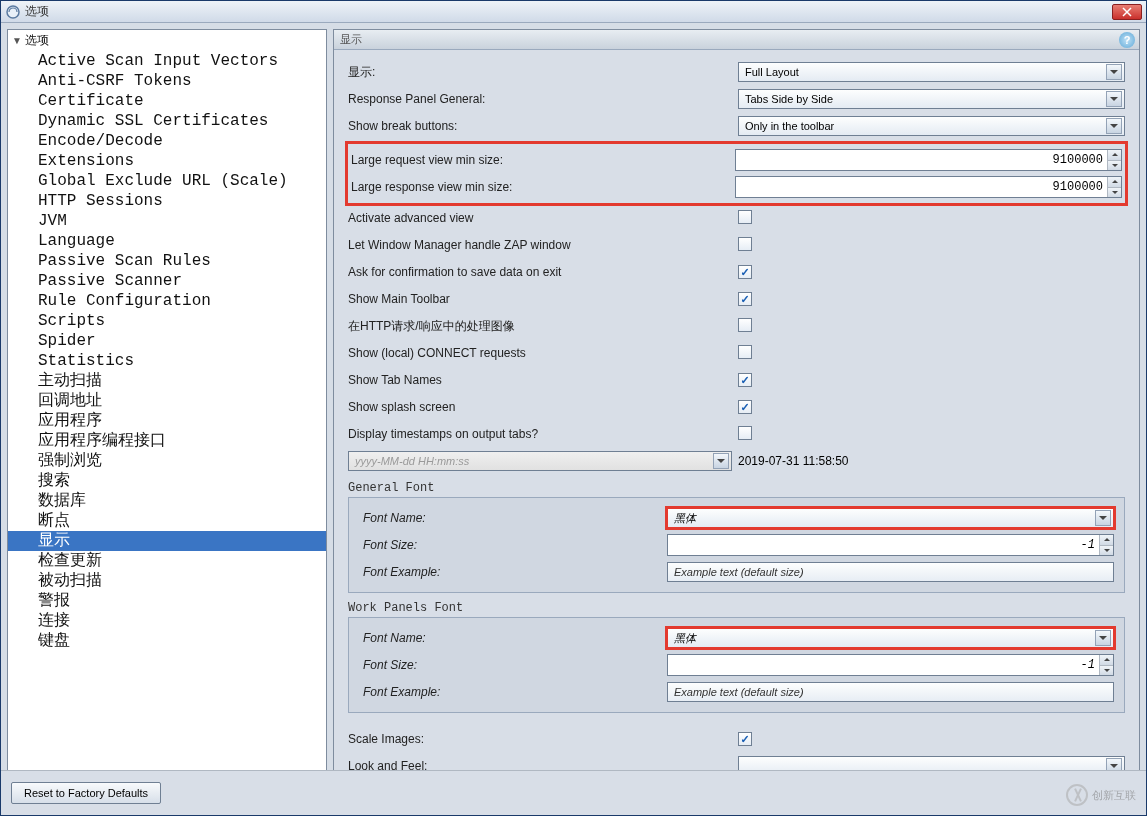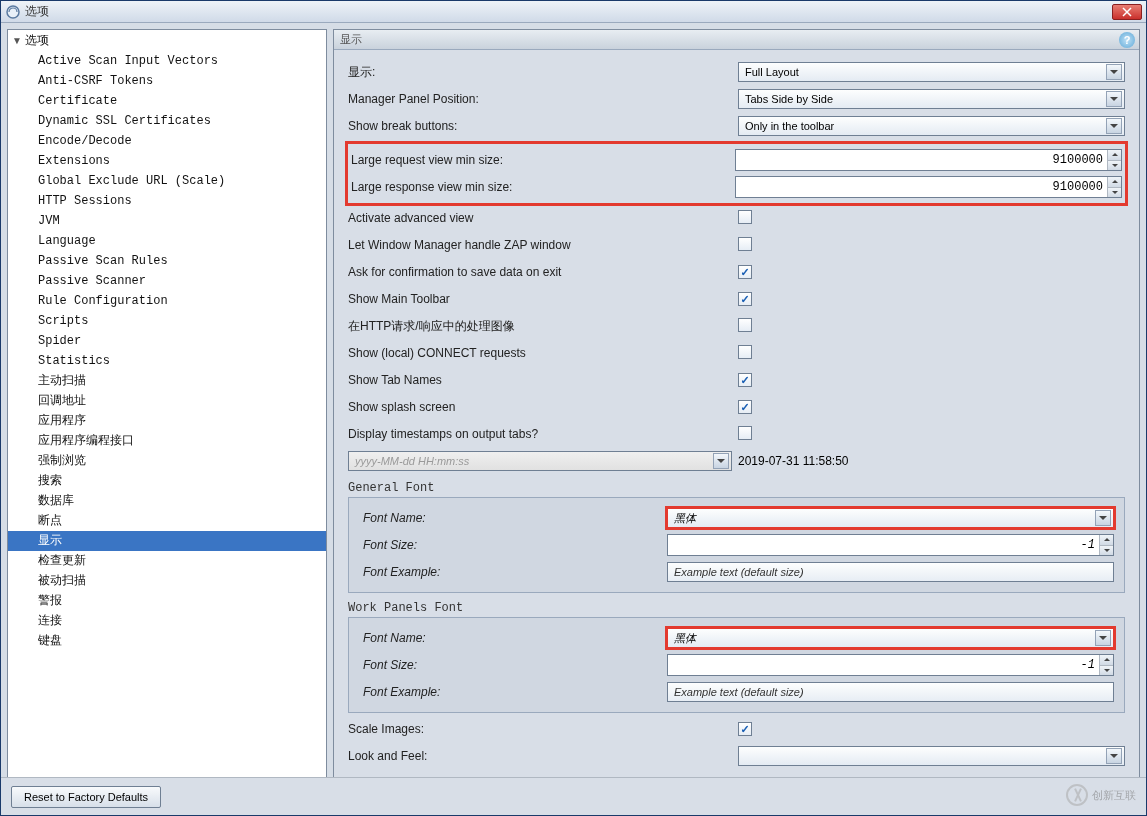--- a/index.html
+++ b/index.html
@@ -10,21 +10,21 @@
 .titlebar .title { flex: 1; color: #333; font-size: 12px; }
 .close-btn { width: 30px; height: 16px; background: linear-gradient(#e97e73,#c9302c); border: 1px solid #8a1f1f; border-radius: 2px; color: #fff; display: flex; align-items: center; justify-content: center; cursor: pointer; }
 .close-btn svg { width: 10px; height: 10px; }
 
 .content-area { position: absolute; top: 22px; left: 0; right: 0; bottom: 0; padding: 6px; display: flex; gap: 6px; }
 
 .tree-panel { width: 320px; background: #fff; border: 1px solid #7e8c9e; position: relative; overflow: auto; }
 .tree-root { padding: 2px 4px; }
 .tree-toggle { display: inline-block; width: 10px; text-align: center; color: #555; cursor: pointer; font-size: 10px; user-select: none; }
 .tree-root-label { font-size: 12px; color: #111; }
-.tree-item { padding: 2px 2px 2px 30px; font-family: "Courier New", monospace; font-size: 12px; color: #111; cursor: pointer; white-space: nowrap; line-height: 16px; }
+.tree-item { padding: 2px 2px 2px 30px; font-family: "Courier New", monospace; font-size: 16px; color: #111; cursor: pointer; white-space: nowrap; line-height: 16px; }
 .tree-item.selected { background: #3a75c4; color: #fff; }
 
 .right-panel { flex: 1; border: 1px solid #7e8c9e; background: #d8dee7; display: flex; flex-direction: column; position: relative; }
 .panel-header { height: 20px; background: linear-gradient(#e8edf2,#c9d2dc); border-bottom: 1px solid #9aa9bd; display: flex; align-items: center; padding: 0 6px; font-family: "Courier New", monospace; font-size: 13px; color: #555; }
 .help-icon { position: absolute; top: 2px; right: 4px; width: 16px; height: 16px; border-radius: 50%; background: radial-gradient(#bfe1f7,#5fa8d6); color: #fff; font-weight: bold; display: flex; align-items: center; justify-content: center; cursor: pointer; font-size: 11px; }
 
 .settings-body { flex: 1; padding: 10px 14px 10px 14px; overflow: auto; }
 .form-row { display: flex; align-items: center; min-height: 24px; margin-bottom: 3px; }
 .form-row .lbl { width: 390px; color: #222; font-size: 12px; }
 .form-row .ctrl { flex: 1; }
@@ -48,21 +48,21 @@
 
 .group-label { font-family: "Courier New", monospace; font-size: 12px; color: #333; margin-top: 8px; margin-bottom: 2px; }
 .group-box { border: 1px solid #9aa9bd; background: #d0d7e1; padding: 8px 10px; font-style: italic; }
 .group-box .form-row .lbl { width: 308px; padding-left: 4px; font-size: 12px; }
 
 .readonly-field { width: 100%; height: 20px; border: 1px solid #6f7f93; background: linear-gradient(#fdfefe,#e7edf4); display: flex; align-items: center; padding: 0 6px; font-family: "Courier New", monospace; font-size: 11px; color: #333; }
 
 .highlight-red { outline: 3px solid #e33a2f; outline-offset: -1px; }
 .red-box { border: 3px solid #e33a2f; padding: 4px 3px; }
 
-.footer-bar { position: absolute; bottom: 0; left: 0; right: 0; height: 38px; border-top: 1px solid #b0b8c2; background: #d8dee7; display: flex; align-items: center; padding: 17px 10px; }
+.footer-bar { position: absolute; bottom: 0; left: 0; right: 0; height: 45px; border-top: 1px solid #b0b8c2; background: #d8dee7; display: flex; align-items: center; padding: 17px 10px; }
 .btn { height: 22px; padding: 0 12px; border: 1px solid #6f7f93; background: linear-gradient(#f8fafc,#d7dfe9); cursor: pointer; font-family: "Courier New", monospace; font-size: 11px; display: flex; align-items: center; border-radius: 2px; }
 
 .watermark { position: absolute; bottom: 6px; right: 0; width: 90px; height: 28px; opacity: 0.55; display: flex; align-items: center; justify-content: center; font-size: 10px; color: #777; pointer-events: none; }
 .watermark .wm-logo { width: 22px; height: 22px; border: 2px solid #aaa; border-radius: 50%; margin-right: 4px; position: relative; }
 .watermark .wm-logo:before, .watermark .wm-logo:after { content:''; position: absolute; background:#aaa; }
 .watermark .wm-logo:before { width:2px; height:14px; left:9px; top:2px; transform:rotate(25deg);}
 .watermark .wm-logo:after { width:2px; height:14px; left:9px; top:2px; transform:rotate(-25deg);}
 </style>
 </head>
 <body>
@@ -132,21 +132,21 @@
       <div class="form-row">
         <span class="lbl">显示:</span>
         <div class="ctrl">
             <div class="combo">
               <span>Full Layout</span>
               <span class="arrow"></span>
             </div>
           </div>
       </div>
       <div class="form-row">
-        <span class="lbl">Manager Panel Position:</span>
+        <span class="lbl">Response Panel General:</span>
         <div class="ctrl">
             <div class="combo">
               <span>Tabs Side by Side</span>
               <span class="arrow"></span>
             </div>
           </div>
       </div>
       <div class="form-row">
         <span class="lbl">Show break buttons:</span>
         <div class="ctrl">
@@ -290,21 +290,21 @@
         <div class="form-row" style="margin-bottom:0;">
           <span class="lbl">Font Example:</span>
           <div class="ctrl">
               <div class="readonly-field">
                 <span>Example text (default size)</span>
               </div>
             </div>
         </div>
       </div>
 
-      <div class="form-row" style="margin-top:4px;">
+      <div class="form-row" style="margin-top:14px;">
           <span class="lbl">Scale Images:</span>
           <div class="ctrl"><span class="chk checked"></span></div>
         </div>
       <div class="form-row">
         <span class="lbl">Look and Feel:</span>
         <div class="ctrl">
             <div class="combo">
               <span></span>
               <span class="arrow"></span>
             </div>

